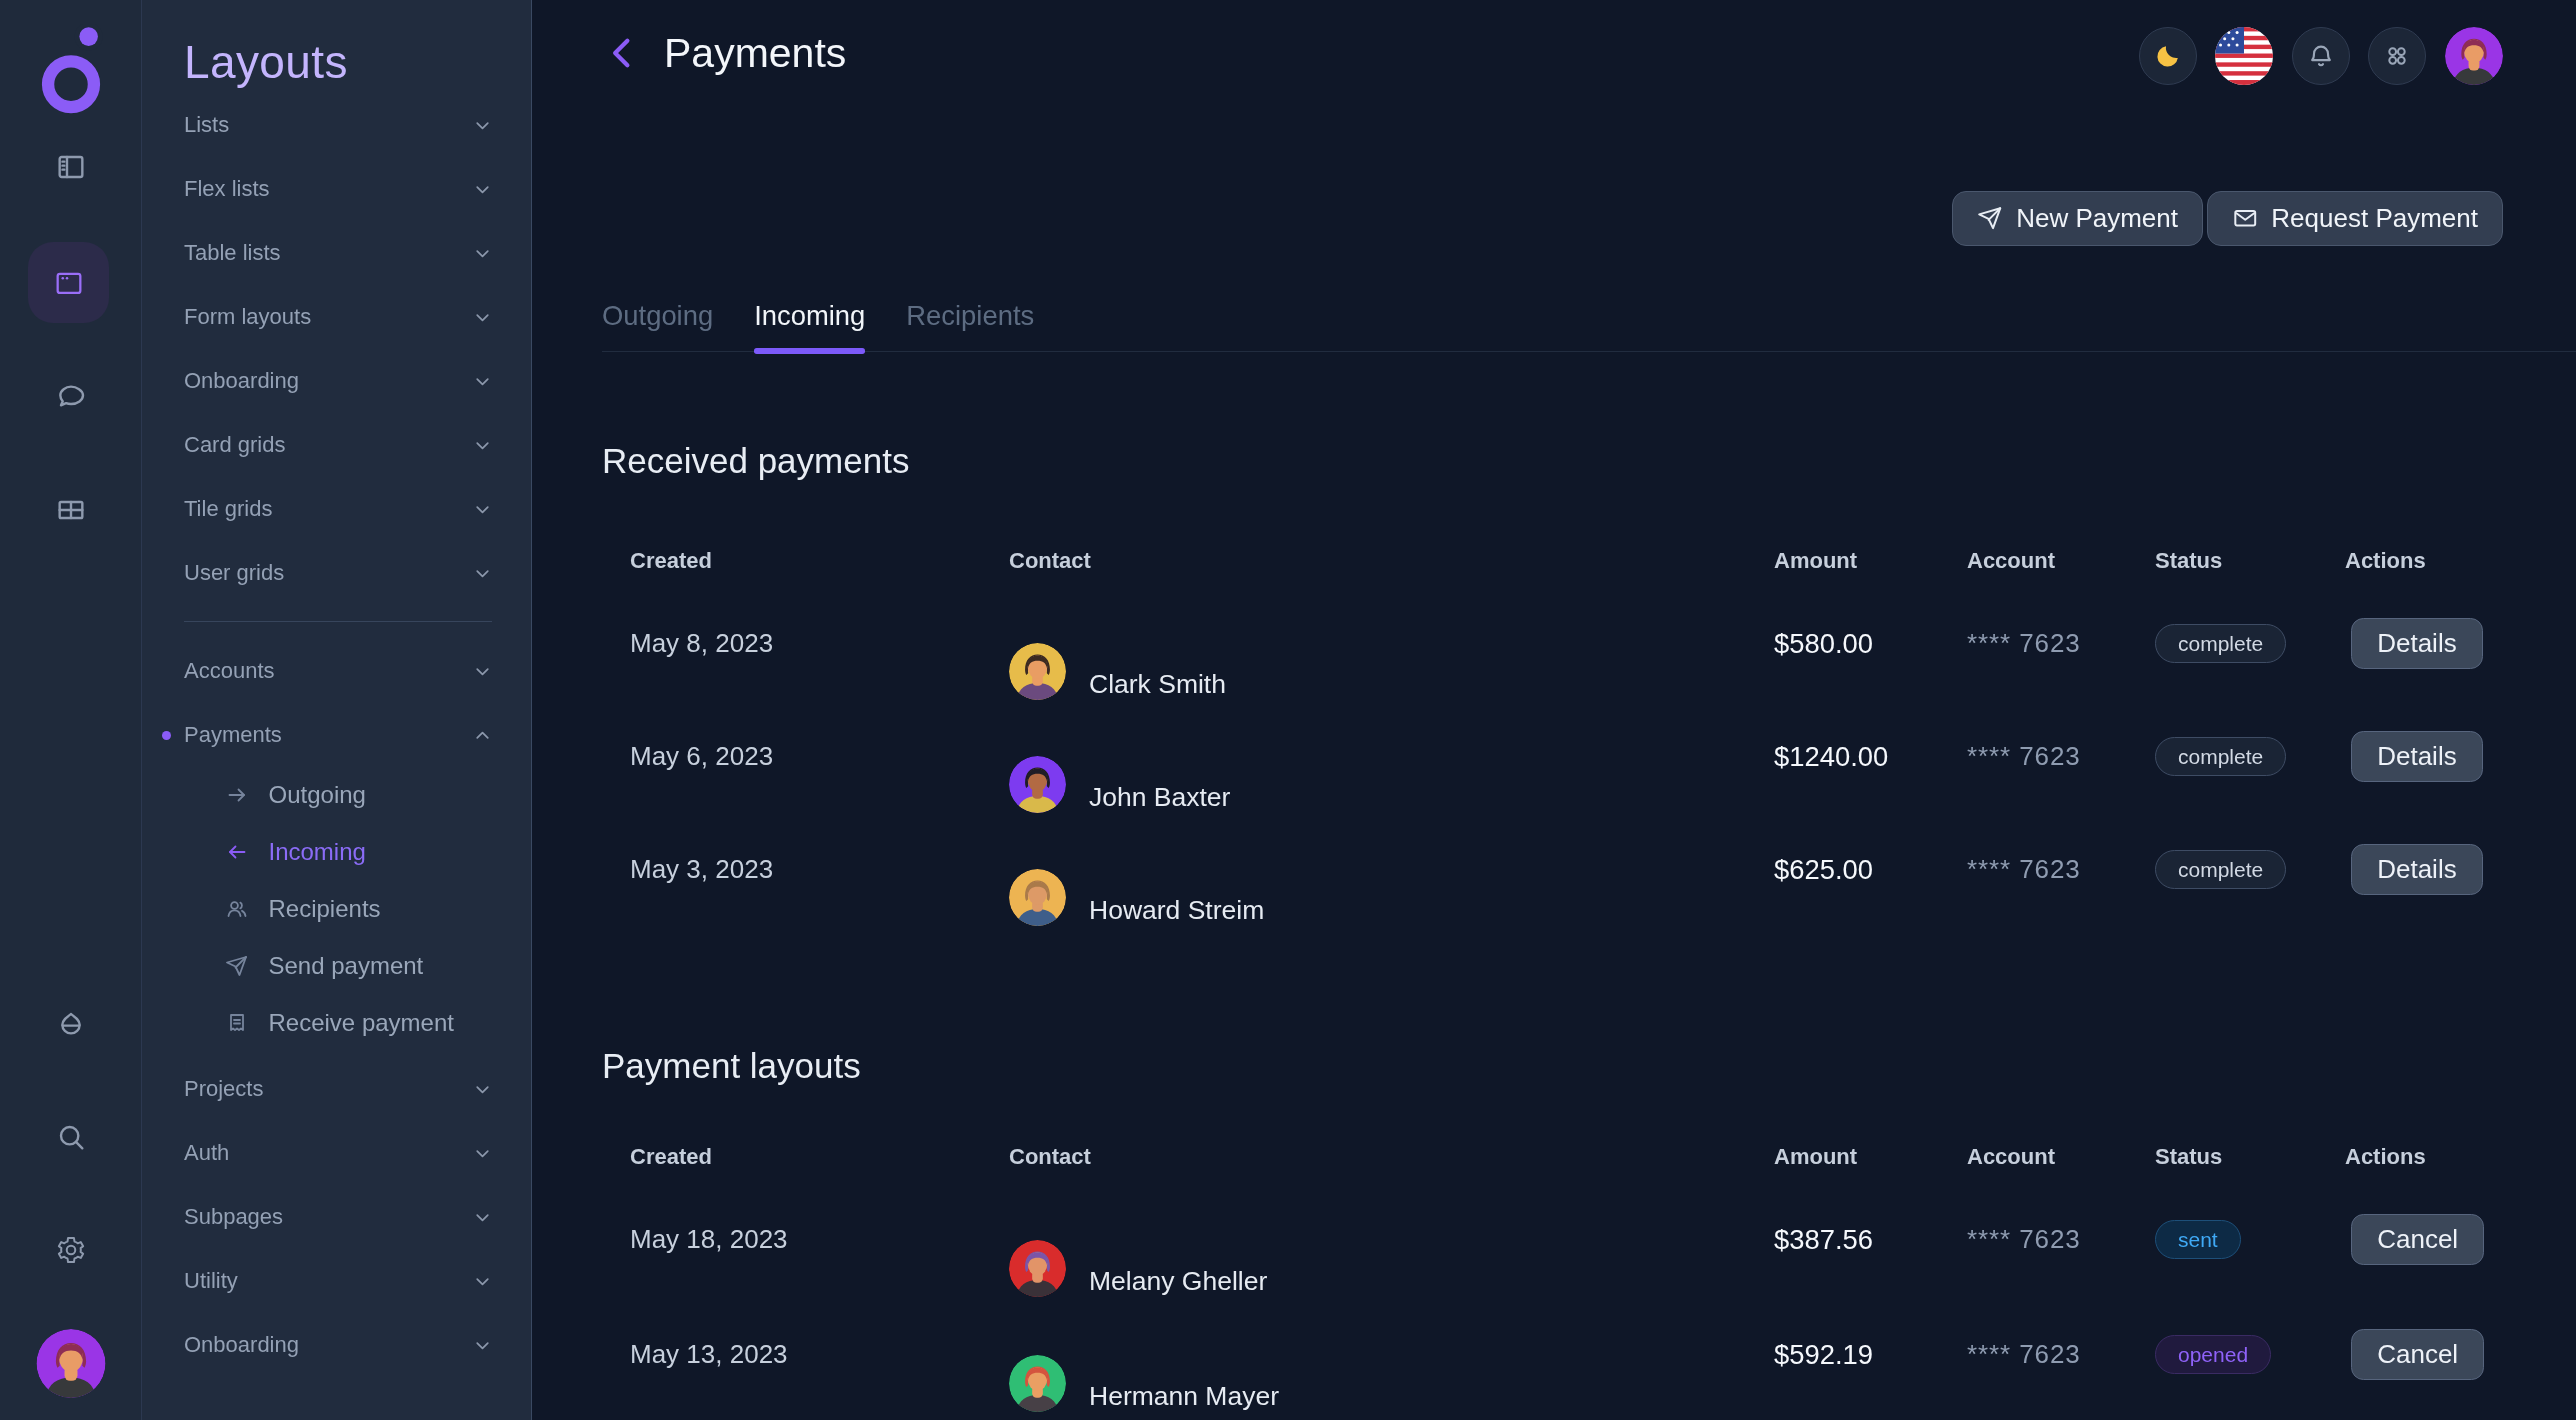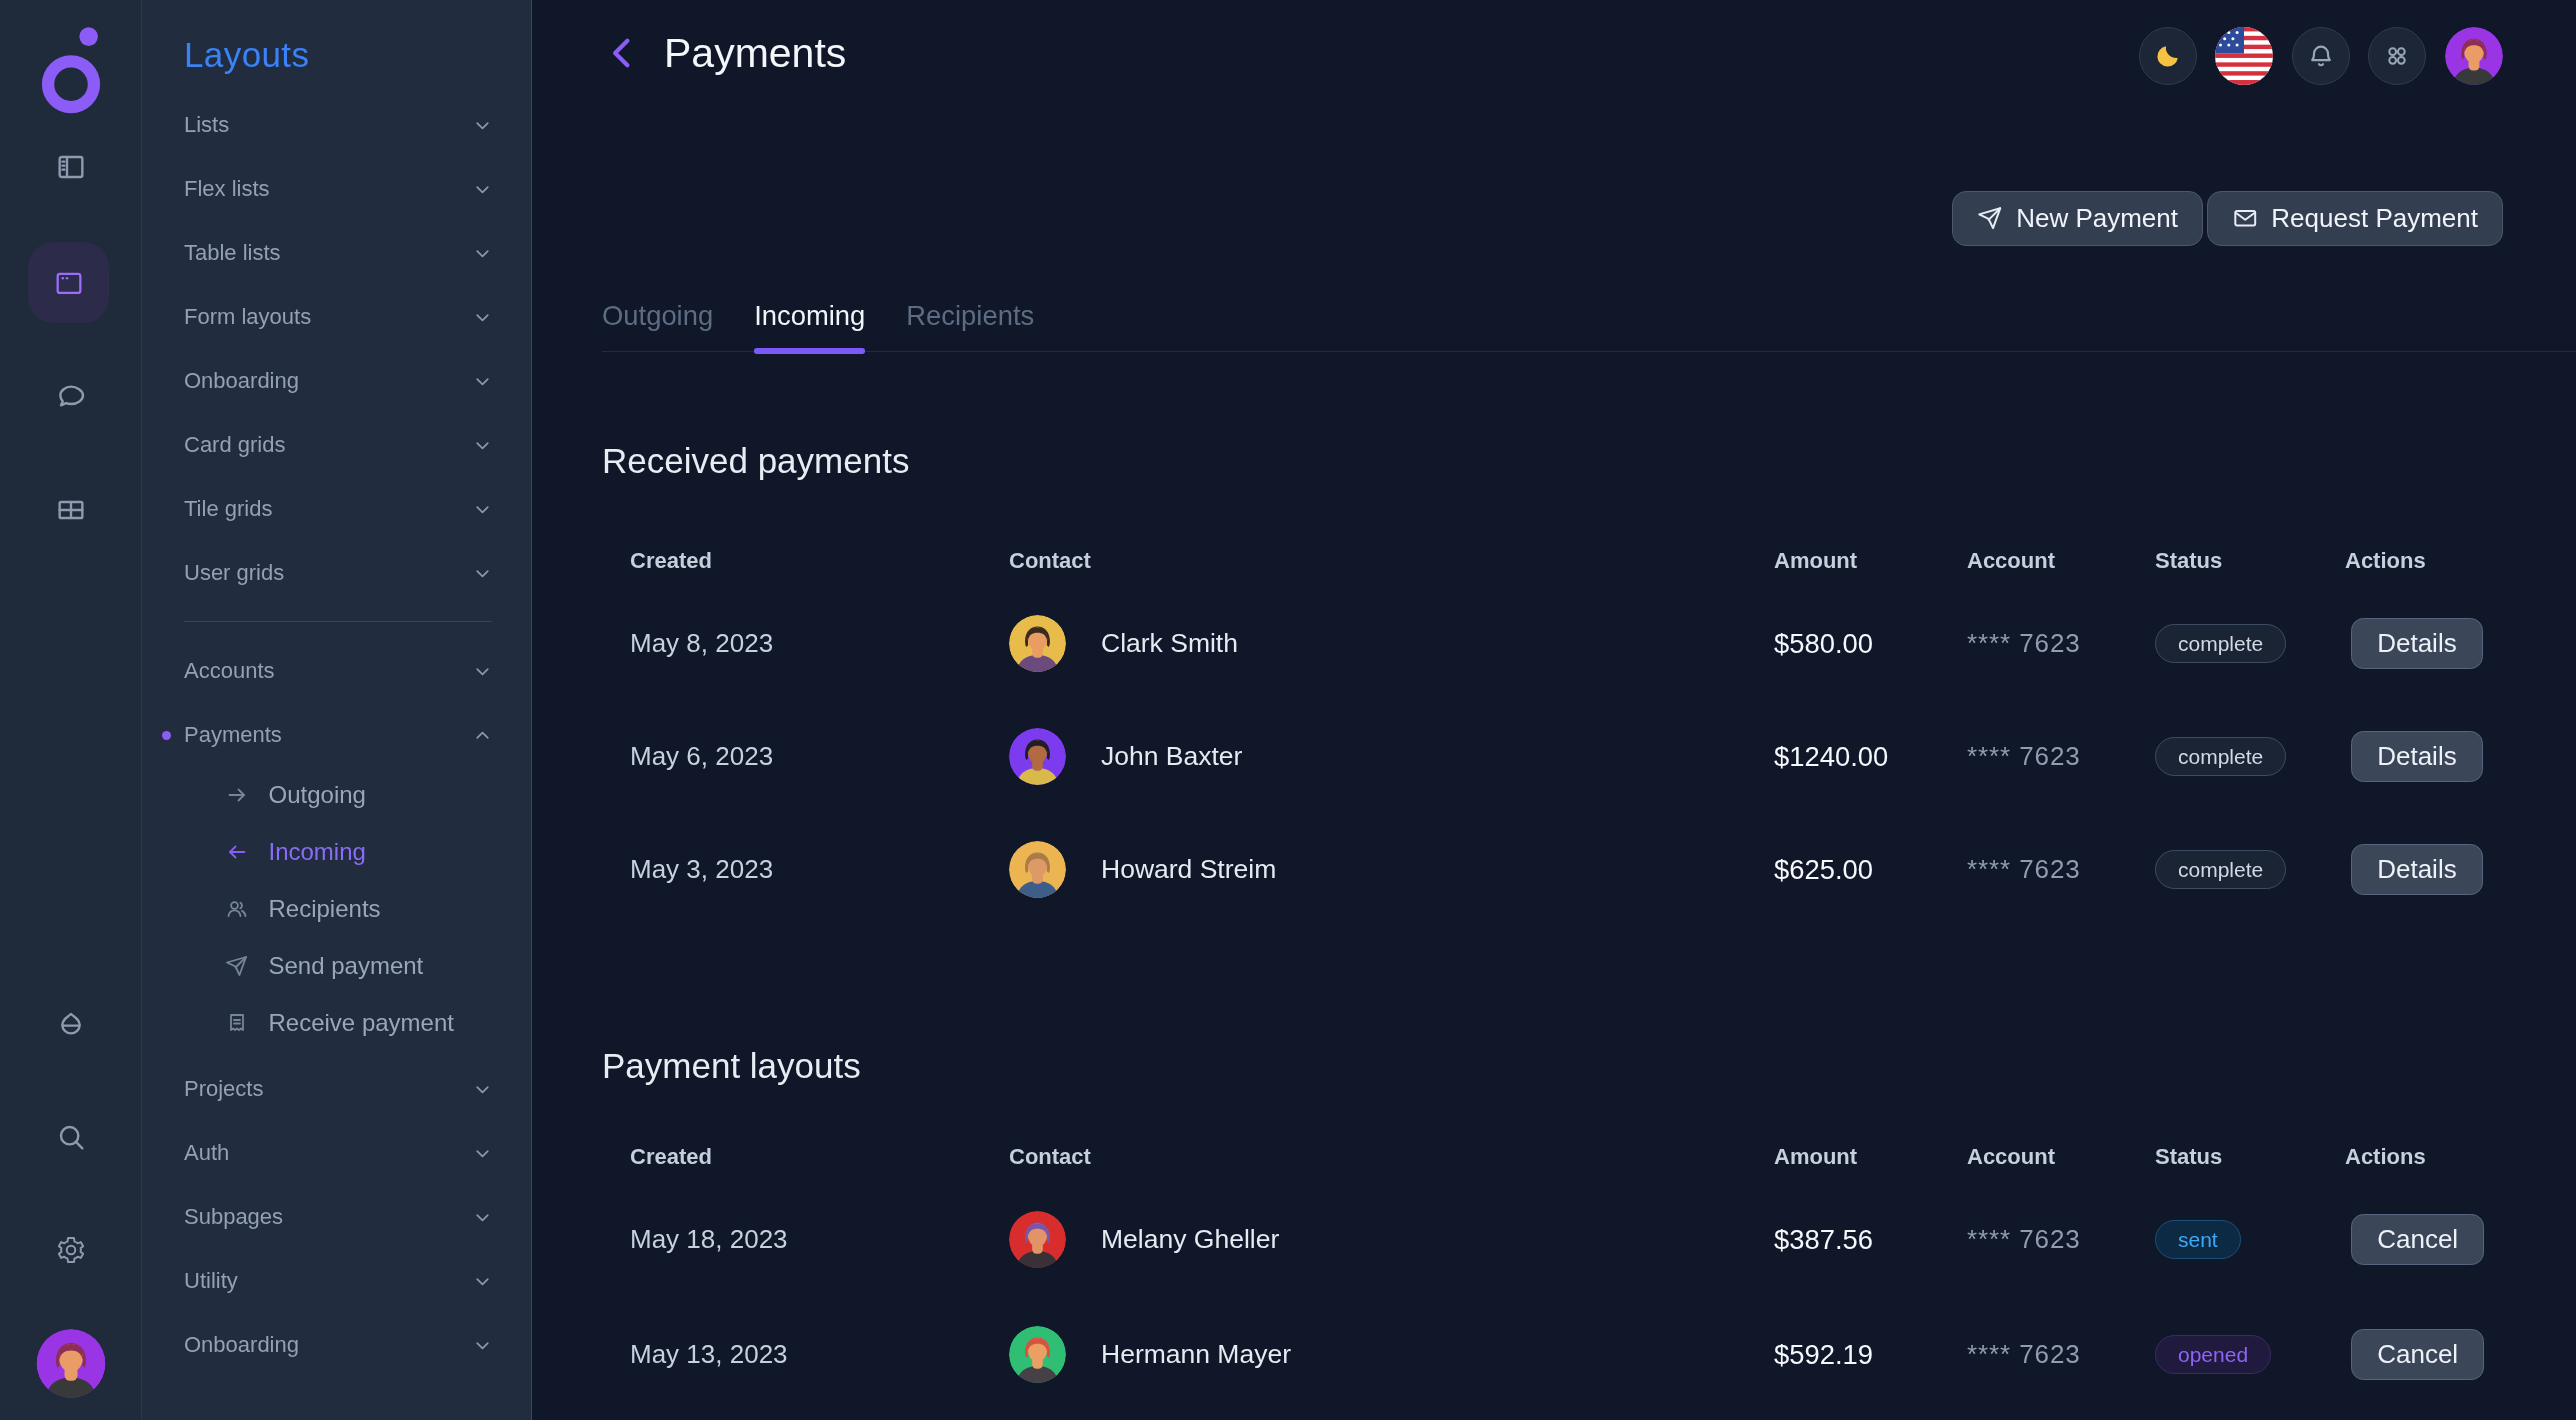--- a/index.html
+++ b/index.html
@@ -12,21 +12,21 @@
   
   .rail{position:absolute;left:0;top:0;width:142px;height:100%;background:#1f2a3b;border-right:0.9px solid #2c3850}
   .rail .abs{position:absolute;left:50%;transform:translateX(-50%)}
   .rail-ic{color:#8e9aae;width:32px;height:32px;cursor:pointer}
   .active-tile{position:absolute;left:28px;top:242px;width:81px;height:81px;border-radius:25px;
                background:#2c2b4a;display:flex;align-items:center;justify-content:center;color:#9a6ef8;cursor:pointer}
   .rail-avatar{width:69px;height:69px;border-radius:50%;overflow:hidden;cursor:pointer}
 
   
   .sidebar{position:absolute;left:142px;top:0;width:390px;height:100%;background:#212c3e;border-right:1.8px solid #3a4962}
-  .sb-title{position:absolute;left:42px;top:35px;font-size:35px;color:#3b82f6;letter-spacing:0.4px}
+  .sb-title{position:absolute;left:42px;top:35px;font-size:46px;color:#c4b5fd;letter-spacing:0.4px}
   .navlist{position:absolute;left:0;width:100%}
   .nav-item{height:64px;display:flex;align-items:center;padding:0 37px 0 42px;color:#94a1b5;font-size:22px;cursor:pointer;position:relative}
   .nav-item .lbl{flex:1}
   .chev{width:23px;height:23px;color:#8b97ab;flex:none}
   .sb-divider{position:absolute;left:42px;width:308px;top:621px;border-top:0.9px solid #37455c}
   .bullet{position:absolute;left:19.5px;top:50%;width:9.7px;height:9.7px;margin-top:-4.4px;border-radius:50%;background:#8b5cf6}
   .sub-item{height:57px;display:flex;align-items:center;gap:19.5px;padding-left:83px;color:#9aa7ba;font-size:24px;cursor:pointer}
   .sub-item .sic{width:24px;height:24px;color:#76849c;flex:none}
   .sub-item.active{color:#8b6cf7}
   .sub-item.active .sic{color:#8b5cf6}
@@ -54,21 +54,21 @@
   .section-h{position:absolute;left:69px;font-size:35px;font-weight:500;color:#e8edf4}
 
   .ptable{position:absolute;left:69px;width:1930px;display:grid;
           grid-template-columns:407px 765px 193px 188px 190px 1fr}
   .cell{display:flex;align-items:center}
   .th{height:53px;font-size:22px;font-weight:bold;color:#c6cfdc}
   .t1 .td{height:113px}
   .t2 .td{height:115px}
   .c-created{padding-left:28px}
   .date{font-size:26px;color:#c7d0dd}
-  .contact{display:flex;align-items:center;gap:35px}
+  .contact{display:flex;align-items:flex-end;gap:23px}
   .avatar{width:57px;height:57px;border-radius:50%;overflow:hidden;flex:none}
   .cname{font-size:26.5px;color:#e6ebf2}
   .amount{font-size:27.4px;font-weight:normal;color:#f5f8fc}
   .account{font-size:26px;color:#8f9cb1;letter-spacing:0.9px}
   .pill{display:inline-flex;align-items:center;justify-content:center;height:39px;padding:0 22px;border-radius:19.5px;
         font-size:21px;background:var(--pill-bg,#1a2435);color:var(--pill-text,#d2d9e4);border:1.3px solid var(--pill-border,#3e4c64)}
   .row-btn{height:51px;min-width:126px;padding:0 25px;margin-left:6.2px;border-radius:12.4px;background:#3b4759;
            border:1.3px solid #57657e;color:#eef2f8;font-size:26px;display:inline-flex;align-items:center;justify-content:center;cursor:pointer}
 
   .av-bg{fill:var(--av-bg,#888)}

